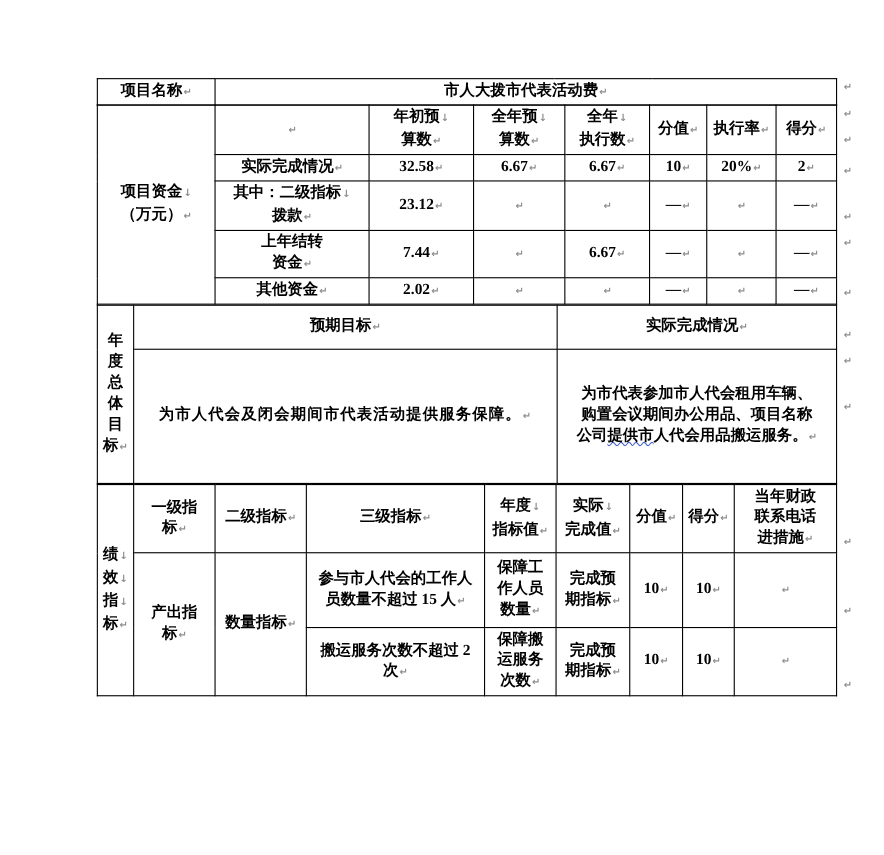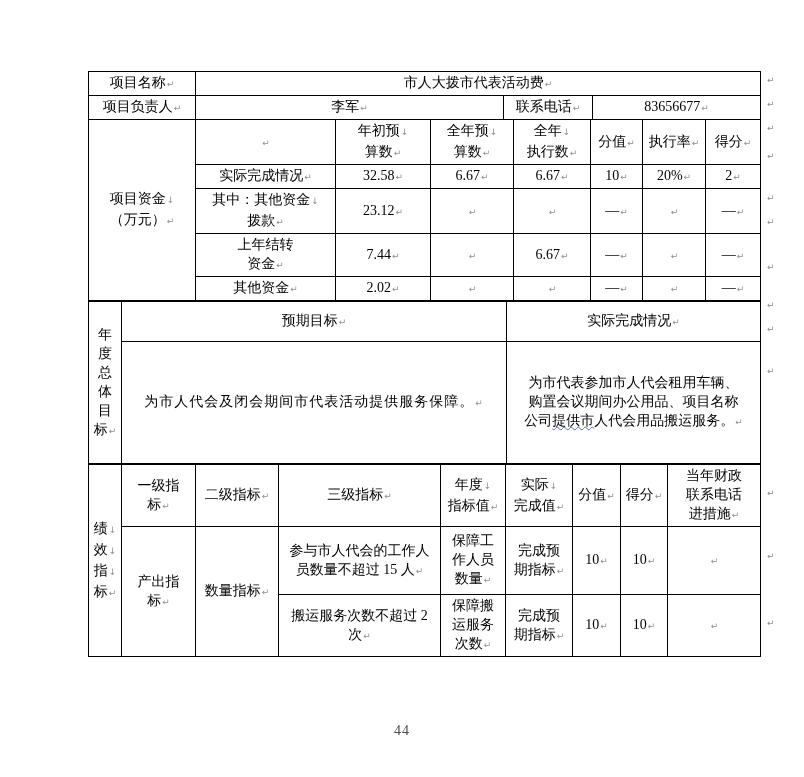--- a/index.html
+++ b/index.html
@@ -1,21 +1,21 @@
 <!DOCTYPE html>
 <html><head>
 <meta charset="utf-8">
 <style>
   html,body{margin:0;padding:0;}
   body{
     width:804px;height:777px;background:#ffffff;
     font-family:"Liberation Serif","DejaVu Serif",serif;color:#000;
     position:relative;overflow:hidden;
   }
-  .page{position:relative;width:804px;height:777px;}
+  .page{position:relative;width:804px;height:777px;font-weight:bold;}
   .doc-table-wrap{position:absolute;left:88px;top:71px;width:672px;}
   table.tbl{border-collapse:collapse;table-layout:fixed;width:672px;}
   table.tbl td{
     border:1px solid #000;text-align:center;vertical-align:middle;
     font-size:14px;line-height:19px;padding:1px 4px;overflow:hidden;
     word-break:break-all;
   }
   .sec2{margin-top:-1px;} 
   .pmark{
     font-family:"DejaVu Sans",sans-serif;font-size:9px;color:#8f8f8f;
@@ -47,26 +47,20 @@
           <col style="width:107px">
           <col style="width:308px">
           <col style="width:89px">
           <col style="width:168px">
         </colgroup>
       <tbody>
           <tr style="height:24px">
         <td class="pm">项目名称<span class="pmark">↵</span></td>
         <td class="pm" colspan="3">市人大拨市代表活动费<span class="pmark">↵</span></td>
       </tr>
-      <tr style="height:24px">
-        <td class="pm">项目负责人<span class="pmark">↵</span></td>
-        <td class="pm">李军<span class="pmark">↵</span></td>
-        <td class="pm">联系电话<span class="pmark">↵</span></td>
-        <td class="pm">83656677<span class="pmark">↵</span></td>
-      </tr>
     </tbody>
       </table>
 
     <table class="tbl sec2">
       <colgroup>
           <col style="width:107px">
           <col style="width:140px">
           <col style="width:95px">
           <col style="width:83px">
           <col style="width:77px">
@@ -103,21 +97,21 @@
             </td>
         <td class="pm">32.58<span class="pmark">↵</span></td>
         <td class="pm">6.67<span class="pmark">↵</span></td>
         <td class="pm">6.67<span class="pmark">↵</span></td>
         <td class="pm">10<span class="pmark">↵</span></td>
         <td class="pm">20%<span class="pmark">↵</span></td>
         <td class="pm">2<span class="pmark">↵</span></td>
       </tr>
       <tr style="height:44px">
         <td>
-              <div class="tline"><span>其中：其他资金</span><span class="pmark">↓</span></div>
+              <div class="tline"><span>其中：二级指标</span><span class="pmark">↓</span></div>
               <div class="tline"><span>拨款</span><span class="pmark">↵</span></div>
             </td>
         <td class="pm">23.12<span class="pmark">↵</span></td>
         <td class="pm"><span class="pmark">↵</span></td>
         <td class="pm"><span class="pmark">↵</span></td>
         <td class="pm">—<span class="pmark">↵</span></td>
         <td class="pm"><span class="pmark">↵</span></td>
         <td class="pm">—<span class="pmark">↵</span></td>
       </tr>
       <tr style="height:43px">
@@ -260,15 +254,14 @@
     <span class="pmark" style="top:217px">↵</span>
     <span class="pmark" style="top:262px">↵</span>
     <span class="pmark" style="top:300px">↵</span>
     <span class="pmark" style="top:324px">↵</span>
     <span class="pmark" style="top:366px">↵</span>
     <span class="pmark" style="top:488px">↵</span>
     <span class="pmark" style="top:551px">↵</span>
     <span class="pmark" style="top:618px">↵</span>
   </div>
 
-  <div class="pagenum">44</div>
 
 </div>
 
 </body></html>

